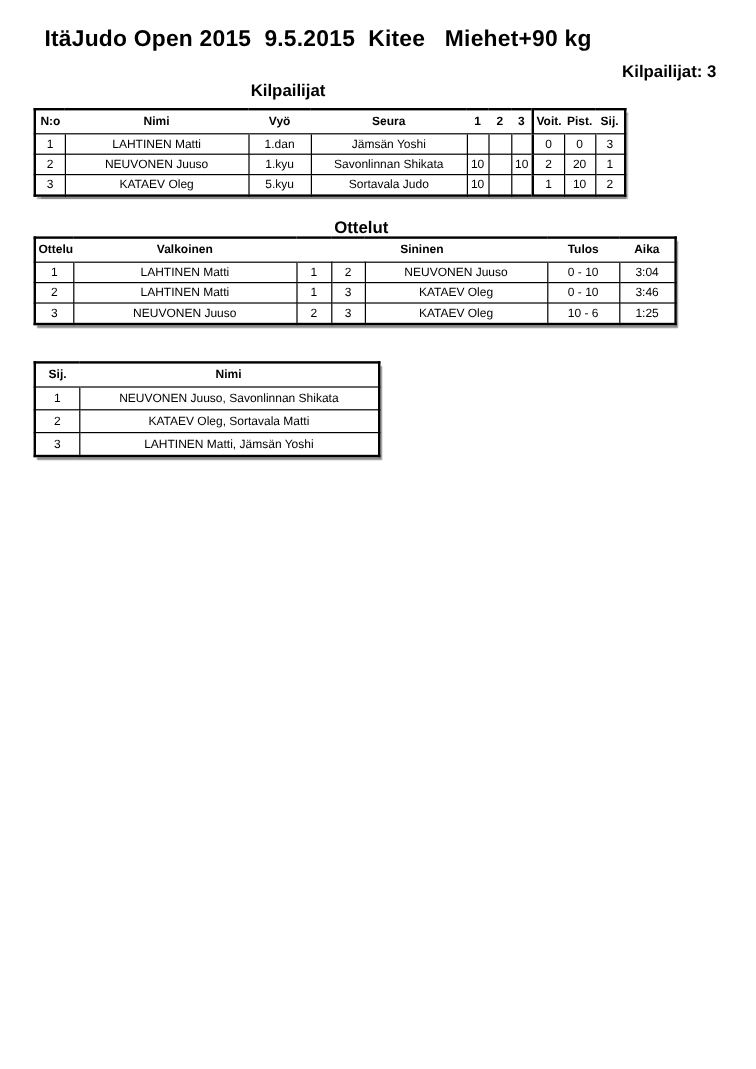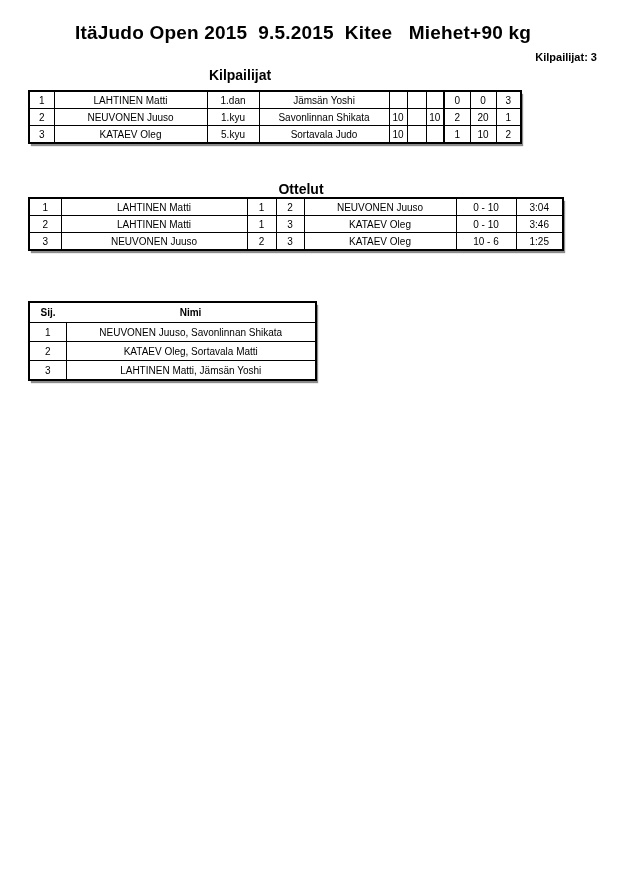--- a/index.html
+++ b/index.html
@@ -6,25 +6,25 @@
   body {
     width:630px; height:891px;
     background:#ffffff; color:#000;
     font-family:"Liberation Sans", sans-serif;
     position:relative; overflow:hidden;
   }
   .abs { position:absolute; }
   #page-title {
     top:22px; left:0; width:530px;
     text-align:center; font-weight:bold; font-size:19px;
-    white-space:pre; letter-spacing:0.2px;padding-left:38px;
+    white-space:pre; letter-spacing:0.2px;
   }
   #competitors-count {
     top:51px; left:375px; width:222px;
-    text-align:right; font-weight:bold; font-size:11px;
+    text-align:right; font-weight:bold; font-size:14px;
   }
   .section-heading {
     font-weight:bold; font-size:14px; text-align:center; width:200px;
   }
   #heading-competitors { top:67px;  left:140px; }
   #heading-matches     { top:181px; left:201px; }
   #heading-results     { top:284px; left:101px;margin-top:28px; }
 
   table.doc {
     position:absolute;
@@ -68,20 +68,32 @@
       <col style="width:52px">
       <col style="width:130px">
     <col style="width:18px">
       <col style="width:19px">
       <col style="width:18px">
     <col style="width:26px">
       <col style="width:26px">
       <col style="width:25px">
   </colgroup>
   <tbody>
+      <tr>
+    <th class="thleft">N:o</th>
+    <th>Nimi</th>
+    <th>Vyö</th>
+    <th>Seura</th>
+    <th>1</th>
+    <th>2</th>
+    <th>3</th>
+    <th class="sep">Voit.</th>
+    <th>Pist.</th>
+    <th>Sij.</th>
+  </tr>
   <tr>
     <td>1</td>
     <td class="al">LAHTINEN Matti</td>
     <td class="al">1.dan</td>
     <td class="al">Jämsän Yoshi</td>
     <td></td>
     <td></td>
     <td></td>
     <td class="sep">0</td>
     <td>0</td>
@@ -120,20 +132,27 @@
   <colgroup>
     <col style="width:32px">
       <col style="width:186px">
       <col style="width:29px">
       <col style="width:28px">
     <col style="width:152px">
       <col style="width:60px">
       <col style="width:47px">
   </colgroup>
   <tbody>
+      <tr>
+    <th class="thleft">Ottelu</th>
+    <th>Valkoinen</th>
+    <th colspan="3">Sininen</th>
+    <th>Tulos</th>
+    <th>Aika</th>
+  </tr>
   <tr>
     <td>1</td>
     <td class="al">LAHTINEN Matti</td>
     <td>1</td>
     <td>2</td>
     <td class="al">NEUVONEN Juuso</td>
     <td>0 - 10</td>
     <td>3:04</td>
   </tr>
   <tr>

